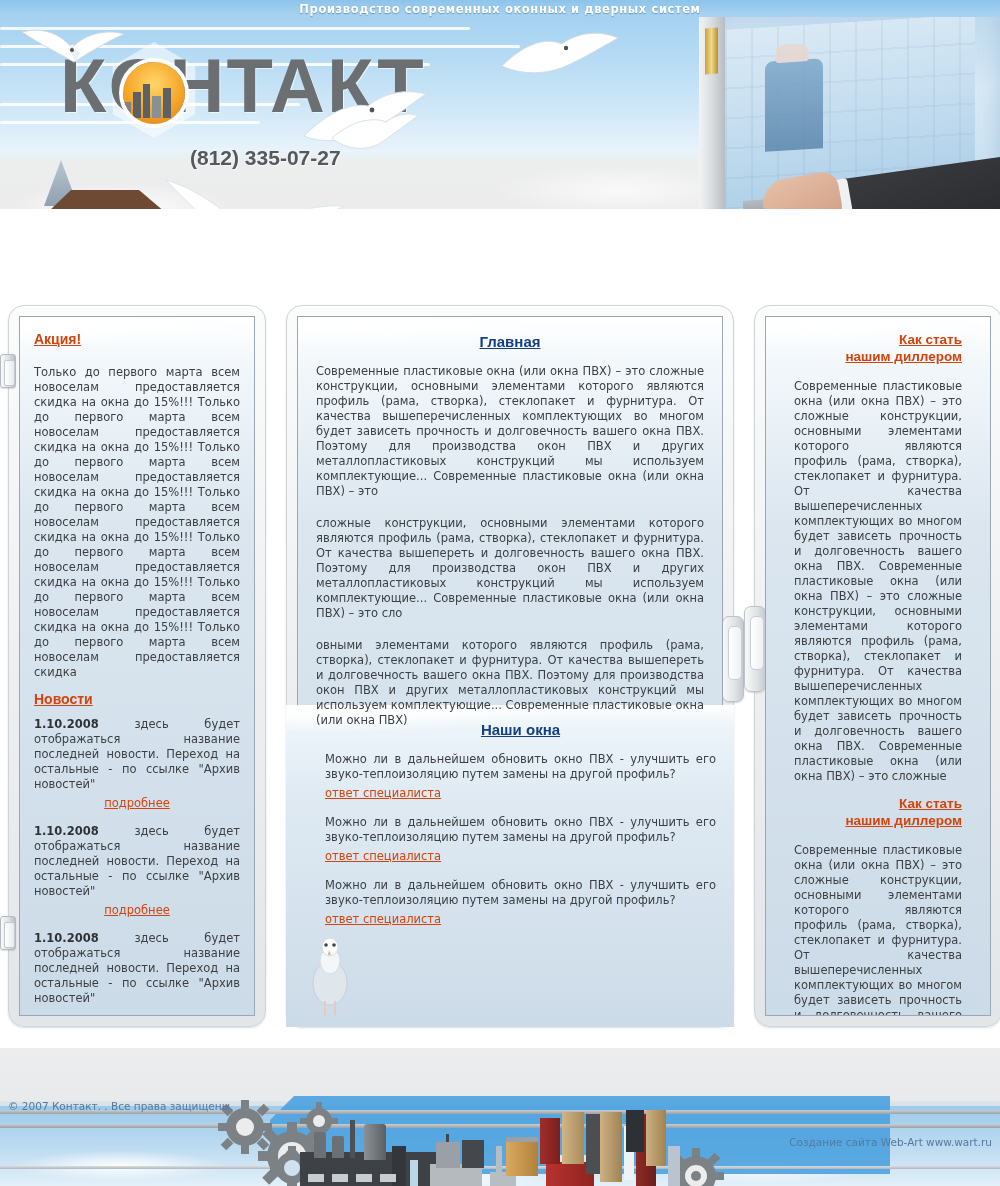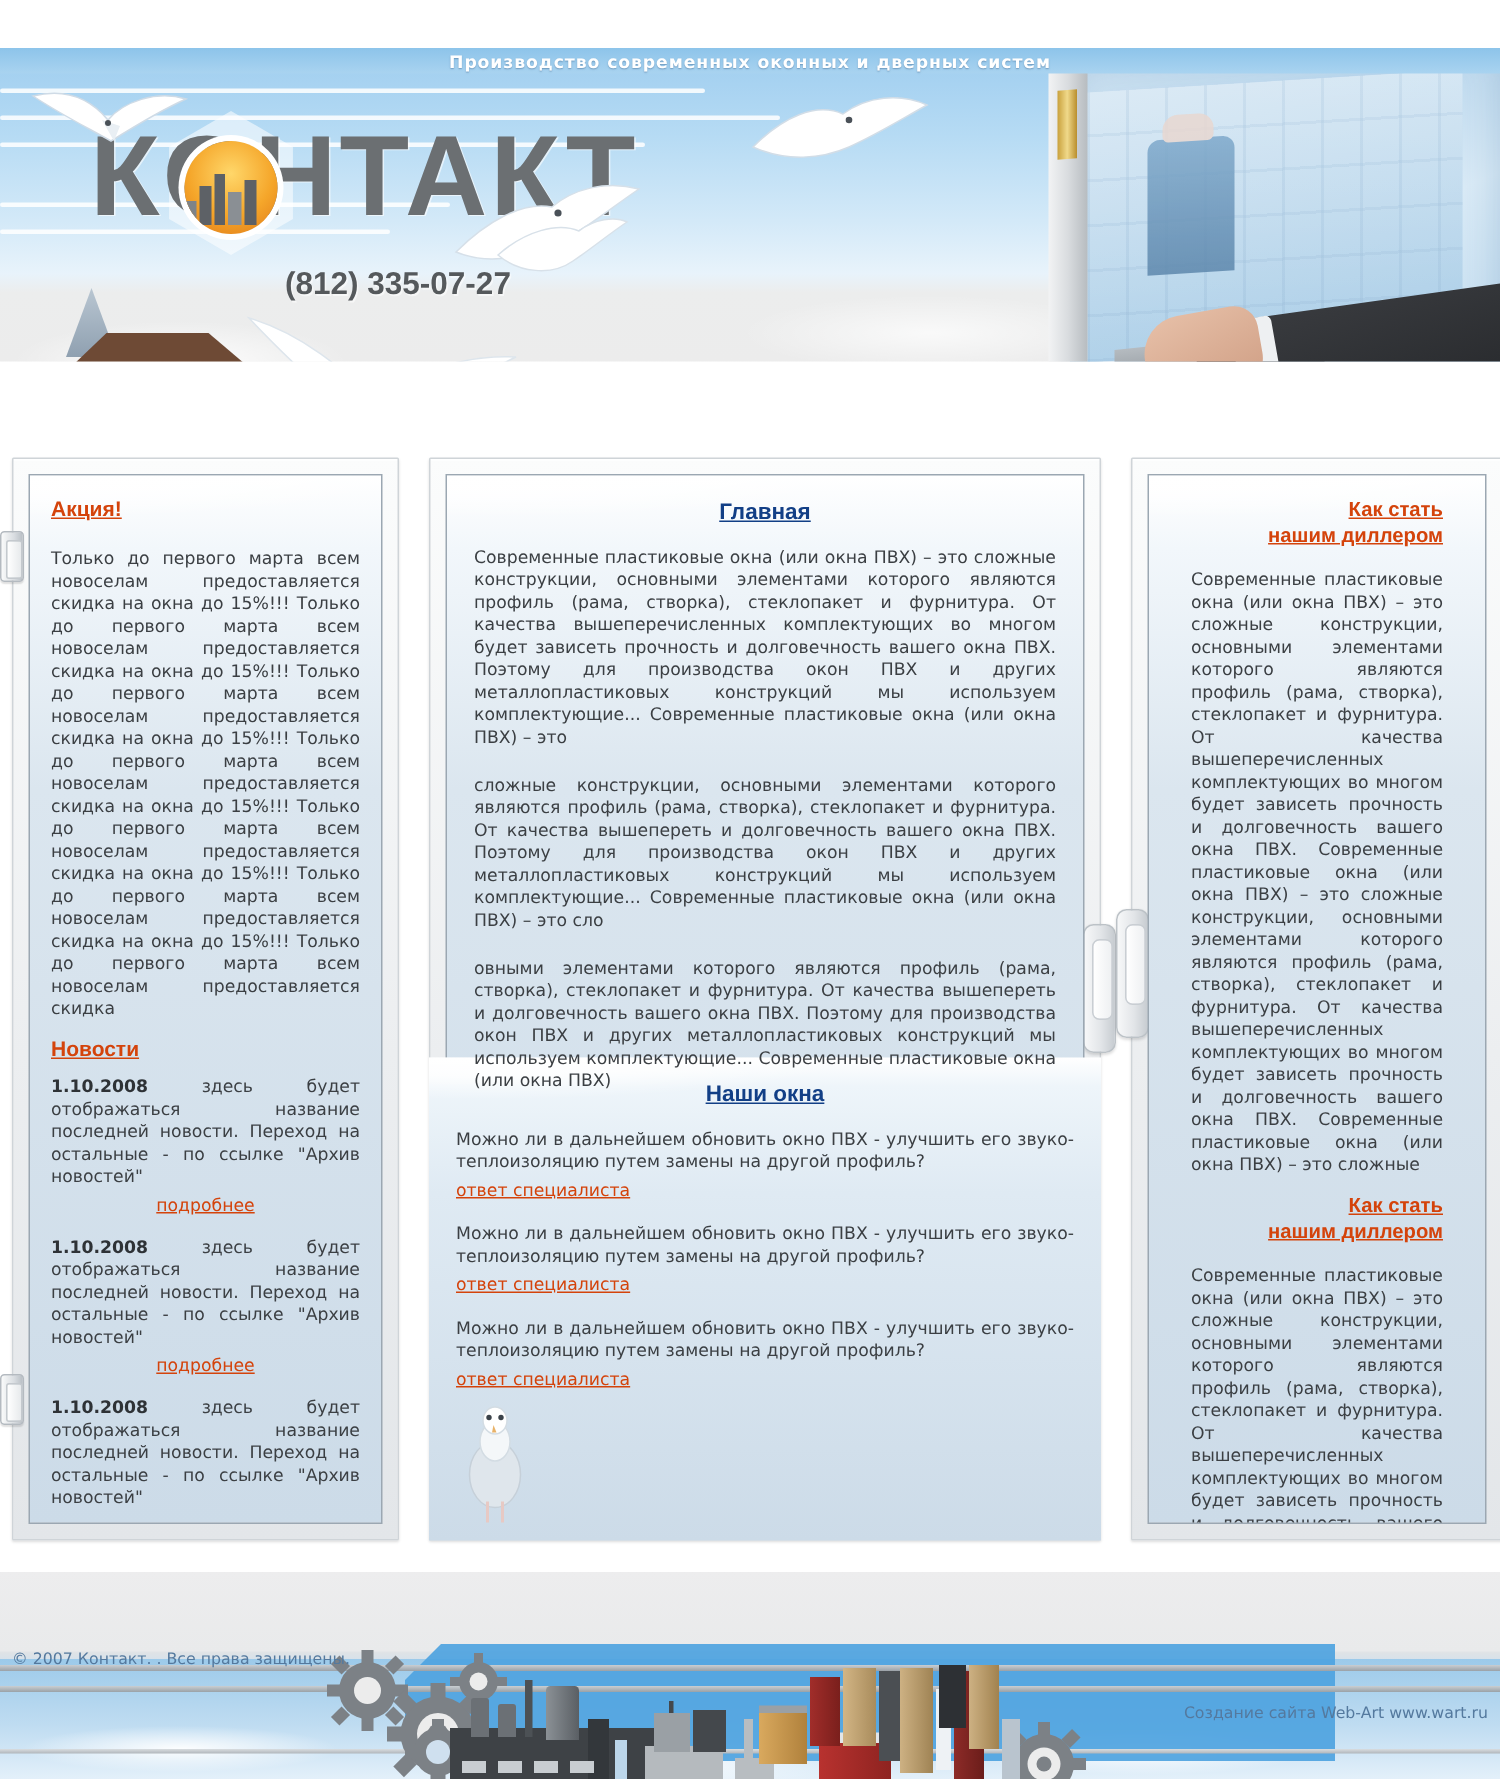--- a/index.html
+++ b/index.html
@@ -10,21 +10,20 @@
     background:#ffffff;
     overflow:hidden;
     position:relative;
   }
 
   
   .header {
     position:relative; width:1000px; height:209px;
     background:linear-gradient(180deg,#9ecdef 0%,#b6dbf4 28%,#d3e9f8 55%,#e8f3fb 72%,#eceded 78%,#ececec 100%);
     overflow:hidden;
-    margin-top:32px;
   }
   .sky-clouds{
     position:absolute; left:0; top:130px; width:1000px; height:150px;
     background:
       radial-gradient(ellipse 160px 40px at 120px 80px, rgba(255,255,255,.95), rgba(255,255,255,0) 70%),
       radial-gradient(ellipse 220px 46px at 380px 110px, rgba(255,255,255,.9), rgba(255,255,255,0) 70%),
       radial-gradient(ellipse 180px 36px at 620px 60px, rgba(255,255,255,.7), rgba(255,255,255,0) 70%),
       radial-gradient(ellipse 260px 50px at 250px 130px, rgba(255,255,255,.98), rgba(255,255,255,0) 72%);
     pointer-events:none;
   }
@@ -174,21 +173,21 @@
     margin-right:26px; white-space:nowrap; cursor:pointer;
     text-shadow:0 1px 0 rgba(255,255,255,.6);
   }
   .cols{
     position:absolute; left:8px; top:300px; display:flex; gap:0;
   }
   .panel{
     position:relative;
     background:linear-gradient(180deg,#fbfcfc,#eceef0 55%,#e3e6e9);
     border:1px solid #cfd4d8;
-    border-radius:1px;
+    border-radius:16px;
     box-shadow:0 1px 2px rgba(0,0,0,.14), inset 0 1px 0 #fff;
     padding:10px;
   }
   .panel-inner{
     background:linear-gradient(180deg,#ffffff 0%,#f2f7fb 7%,#dbe6ef 30%,#ccdbe8 100%);
     border:1px solid #9ba7b2;
     height:100%;
     position:relative;
     overflow:hidden;
   }
@@ -483,21 +482,21 @@
           <span>нашим диллером</span>
         </div>
         <div class="p-just">Современные пластиковые окна (или окна ПВХ) – это сложные конструкции, основными элементами которого являются профиль (рама, створка), стеклопакет и фурнитура. От качества вышеперечисленных комплектующих во многом будет зависеть прочность и долговечность вашего окна ПВХ. Современные пластиковые окна (или окна ПВХ) – это сложные конструкции, основными элементами которого являются профиль (рама, створка), стеклопакет и фурнитура. От качества вышеперечисленных комплектующих во многом будет зависеть прочность и долговечность вашего окна ПВХ.</div>
       </div>
     </div>
   </div>
 </div>
 
 <div style="position:absolute;left:286px;top:705px;width:448px;height:322px;">
   <div class="panel-inner" style="border:none;background:linear-gradient(180deg,#ffffff 0%,#eef5fa 6%,#dfeaf3 28%,#ccdbe8 100%);height:100%;position:relative;">
-    <div class="panel-body" style="padding:10px 18px;">
+    <div class="panel-body" style="padding:10px 18px;margin-left:21px;">
       <div class="h-blue">Наши окна</div>
 
       <div class="qa-block">
         <p class="qa-q">Можно ли в дальнейшем обновить окно ПВХ - улучшить его звуко-теплоизоляцию путем замены на другой профиль?</p>
         <span class="ans-link">ответ специалиста</span>
       </div>
       <div class="qa-block">
         <p class="qa-q">Можно ли в дальнейшем обновить окно ПВХ - улучшить его звуко-теплоизоляцию путем замены на другой профиль?</p>
         <span class="ans-link">ответ специалиста</span>
       </div>

